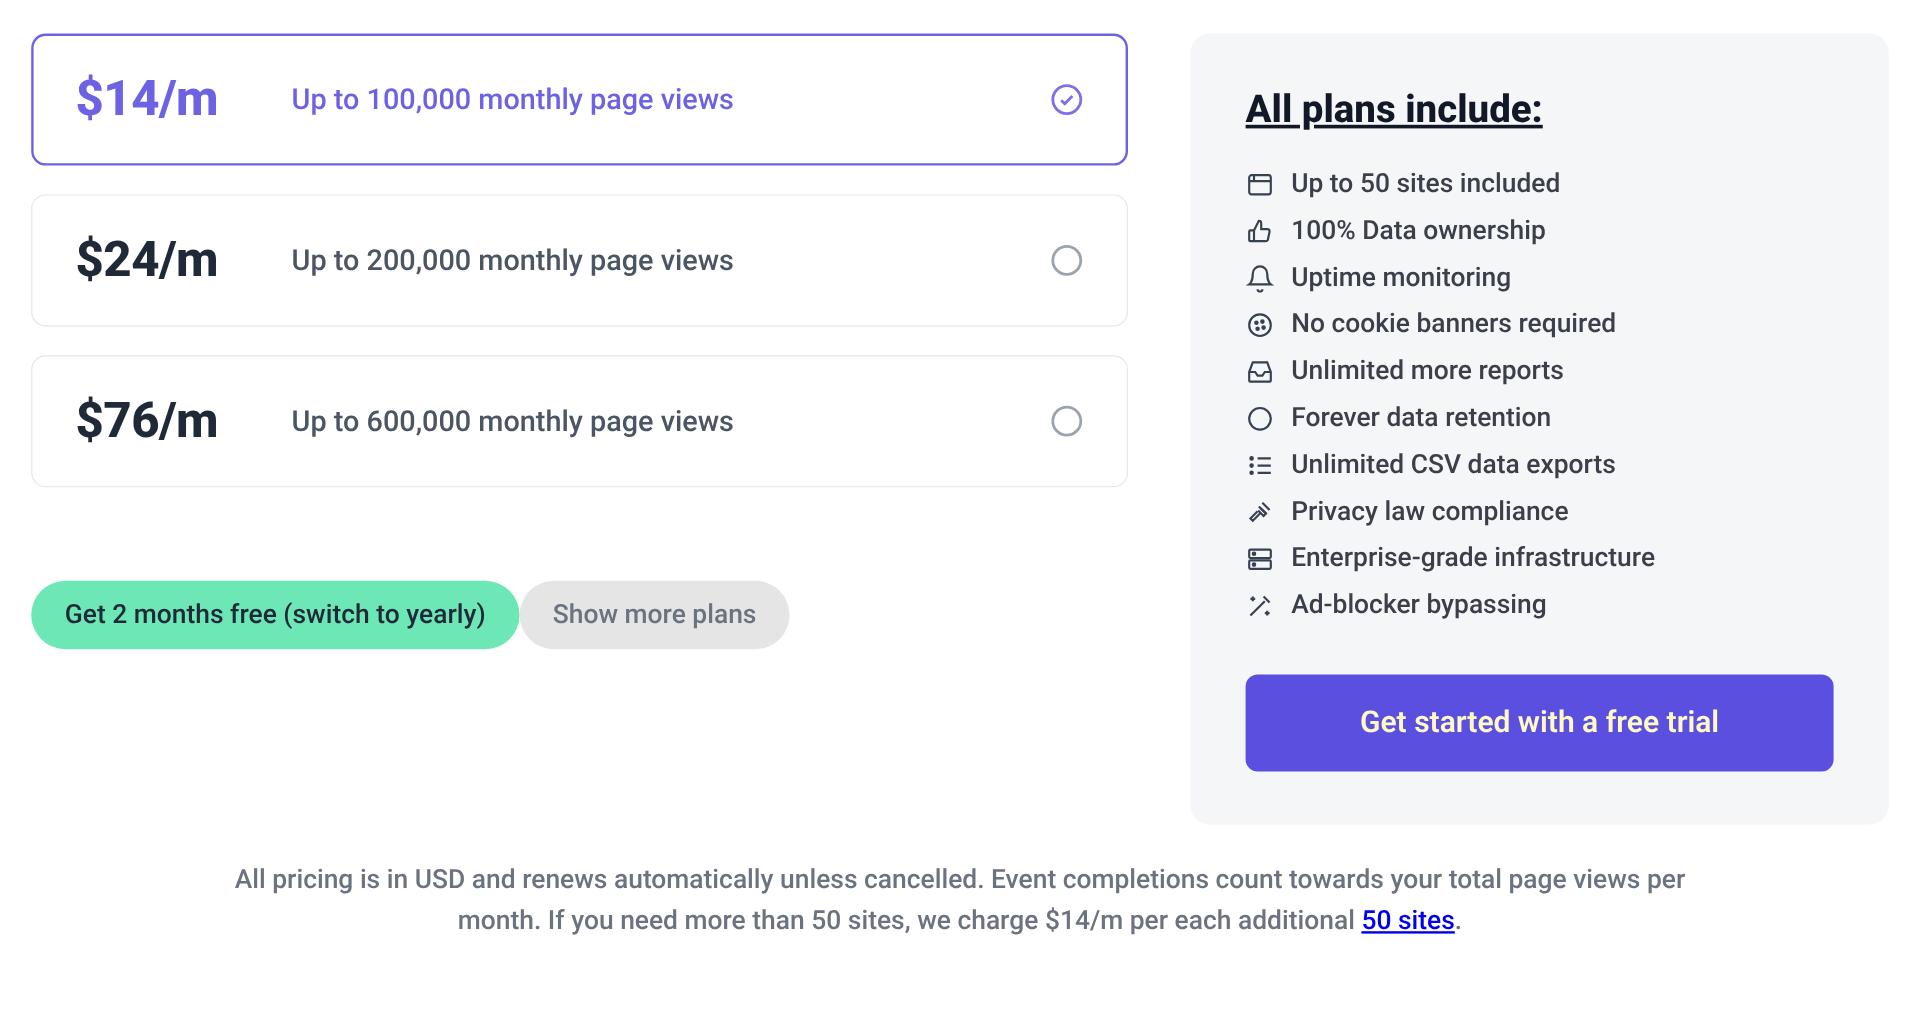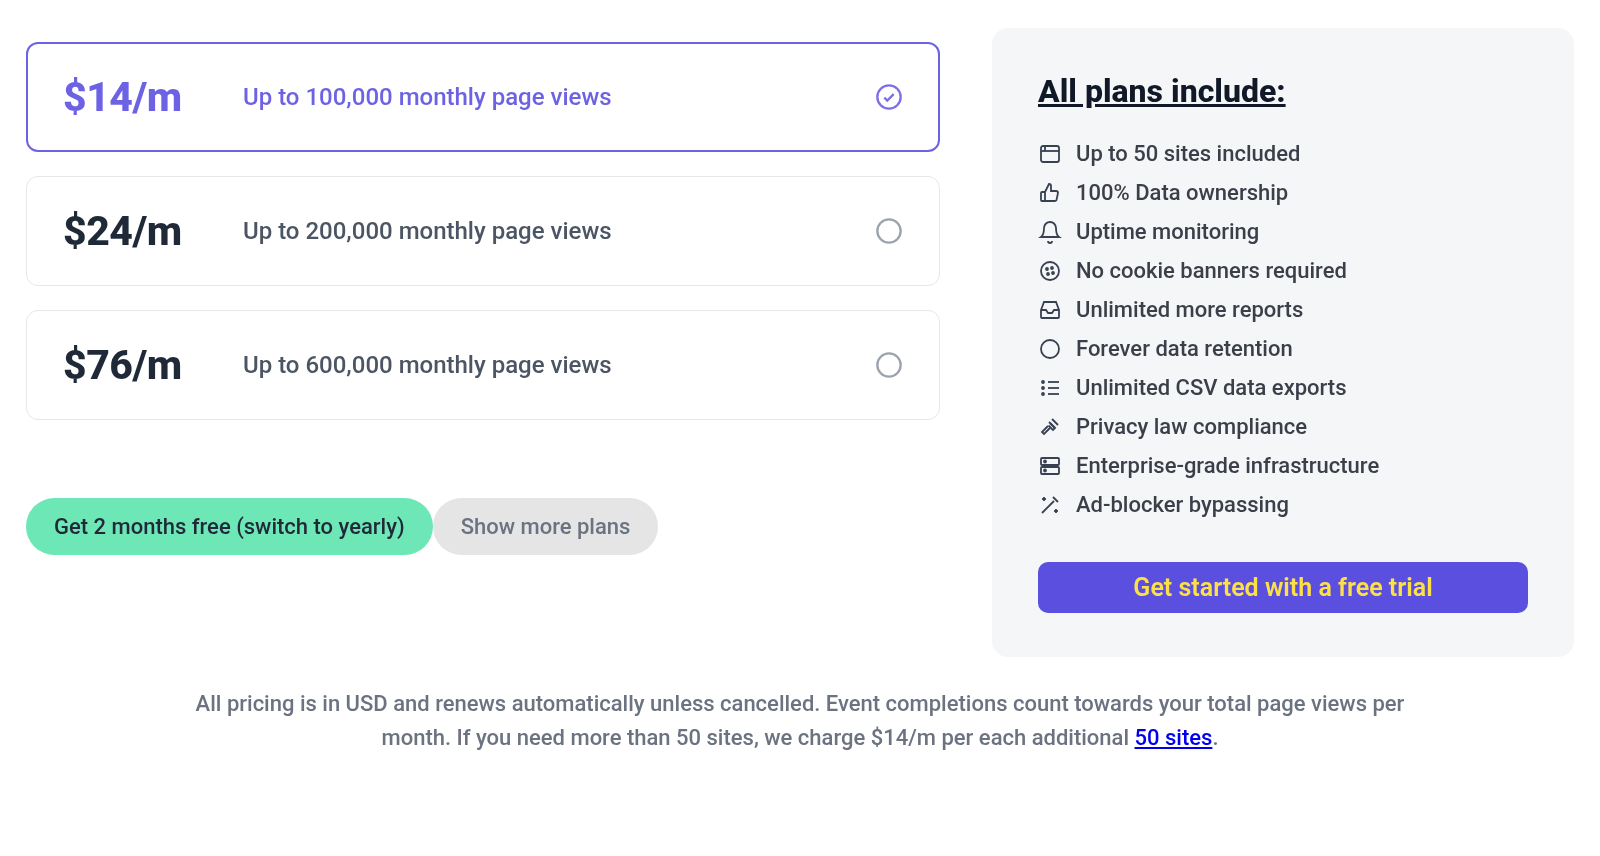--- a/index.html
+++ b/index.html
@@ -29,21 +29,20 @@
     }
     .plan-card {
       display: flex;
       align-items: center;
       padding: 30px 36px;
       border: 1.5px solid #e5e7eb;
       border-radius: 12px;
       margin-bottom: 24px;
       background: #fff;
       cursor: pointer;
-      margin-top: 14px;
     }
     .plan-card.selected {
       border: 2.5px solid #6d62e4;
       padding: 29px 35px;
     }
     .plan-price {
       font-size: 41px;
       font-weight: 800;
       color: #1f2937;
       min-width: 180px;
@@ -116,24 +115,24 @@
       color: #374151;
       stroke: #374151;
       stroke-width: 1.8;
       fill: none;
     }
     .cta-button {
       display: block;
       width: 100%;
       margin-top: 38px;
       background: #5b4fe0;
-      color: #fde047;
+      color: #fef9c3;
       border: none;
       border-radius: 10px;
-      padding: 11px 0;
+      padding: 26px 0;
       font-size: 25px;
       font-weight: 600;
       cursor: pointer;
       font-family: inherit;
     }
     .footer-text {
       max-width: 1500px;
       margin: 30px auto 0 auto;
       text-align: center;
       font-size: 22px;

